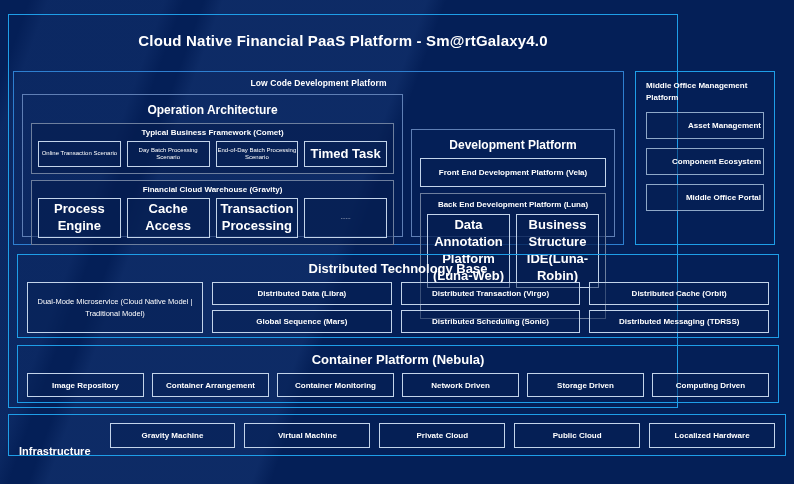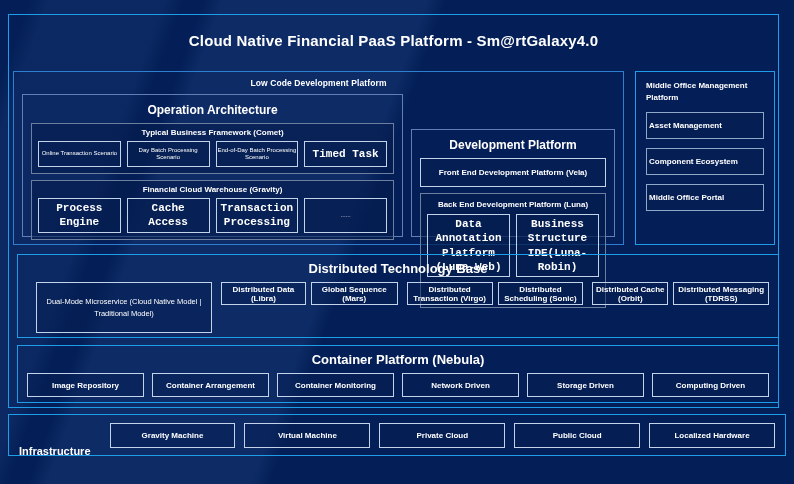--- a/index.html
+++ b/index.html
@@ -20,21 +20,21 @@
         rgba(90,140,220,0.085) 17%,
         rgba(255,255,255,0) 19%,
         rgba(255,255,255,0) 21%,
         rgba(90,140,220,0.11) 23%,
         rgba(90,140,220,0.11) 44%,
         rgba(255,255,255,0) 46%,
         rgba(255,255,255,0) 100%);
     pointer-events:none;
   }
   .board{
-    position:absolute;left:8px;top:14px;width:771px;height:394px;
+    position:absolute;left:8px;top:14px;width:670px;height:394px;
     border:1.5px solid #1e9ee8;
     box-sizing:border-box;
     background:transparent;
   }
   .board-title{
     text-align:center;
     font-size:15px;font-weight:bold;letter-spacing:.2px;
     margin-top:17px;
   }
   .row-main{
@@ -65,60 +65,59 @@
   .subpanel-title{
     text-align:center;font-size:8px;font-weight:bold;padding:4px 2px 4px 2px;
   }
   .chiprow{display:flex;gap:6px;padding:0 6px 6px 6px;}
   .chip{
     flex:1;border:1px solid #c3d4ea;box-sizing:border-box;
     min-height:26px;display:flex;align-items:center;justify-content:center;
     text-align:center;font-size:6px;line-height:1.25;padding:2px 1px;
     color:#ffffff;background:rgba(6,32,84,0.5);
   }
-  .chip.b{font-size:11px;font-weight:bold;line-height:1.3;font-family:Liberation Mono, monospace;}
+  .chip.b{font-size:13px;font-weight:bold;line-height:1.3;}
   .chip.sm{font-size:6px;}
   .devstack{padding:0 8px;}
   .devbox{
     border:1px solid #c3d4ea;box-sizing:border-box;
     text-align:center;font-size:8px;font-weight:bold;
     padding:9px 3px;margin-bottom:6px;background:rgba(6,32,84,0.5);
   }
   .devgroup{
     border:1px solid #6d7f9e;box-sizing:border-box;padding-bottom:24px;
     background:rgba(5,28,76,0.55);
   }
   .devgroup-title{text-align:center;font-size:8px;font-weight:bold;padding:6px 2px 5px 2px;}
   .middle{
     position:absolute;left:622px;top:0;width:140px;height:174px;
     border:1.5px solid #1e9ee8;box-sizing:border-box;padding:8px 10px;
   }
   .middle-title{font-size:8px;font-weight:bold;line-height:1.45;margin-bottom:9px;}
   .mbox{
     border:1px solid #8fa8c8;box-sizing:border-box;
-    text-align:left;font-size:8px;font-weight:bold;
+    text-align:right;font-size:8px;font-weight:bold;
     padding:8px 2px;margin-bottom:9px;background:rgba(6,32,84,0.5);
   }
   .band{
     position:absolute;left:8px;width:762px;
     border:1.5px solid #1e9ee8;box-sizing:border-box;
   }
   .band-dtb{top:239px;height:84px;}
   .band-cp{top:330px;height:58px;}
   .band-title{text-align:center;font-size:13px;font-weight:bold;padding-top:6px;}
   .dtb-body{display:flex;gap:9px;padding:6px 9px 0 9px;}
   .dtb-left{
     flex:0 0 176px;border:1px solid #c3d4ea;box-sizing:border-box;
     display:flex;align-items:center;justify-content:center;text-align:center;
     font-size:7.5px;line-height:1.5;padding:4px;height:51px;
     background:rgba(6,32,84,0.5);
-    margin-left:9px;
   }
   .dtb-cols{flex:1;display:flex;gap:9px;}
-  .dtb-col{flex:1;display:flex;flex-direction:row;gap:5px;}
+  .dtb-col{flex:1;display:flex;flex-direction:column;gap:5px;}
   .dtb-cell{
     border:1px solid #c3d4ea;box-sizing:border-box;height:23px;
     display:flex;align-items:center;justify-content:center;
     font-size:8px;font-weight:bold;text-align:center;
     background:rgba(6,32,84,0.5);
   }
   .cp-body{display:flex;gap:8px;padding:6px 9px 0 9px;}
   .cp-cell{
     flex:1;border:1px solid #c3d4ea;box-sizing:border-box;height:24px;
     display:flex;align-items:center;justify-content:center;

